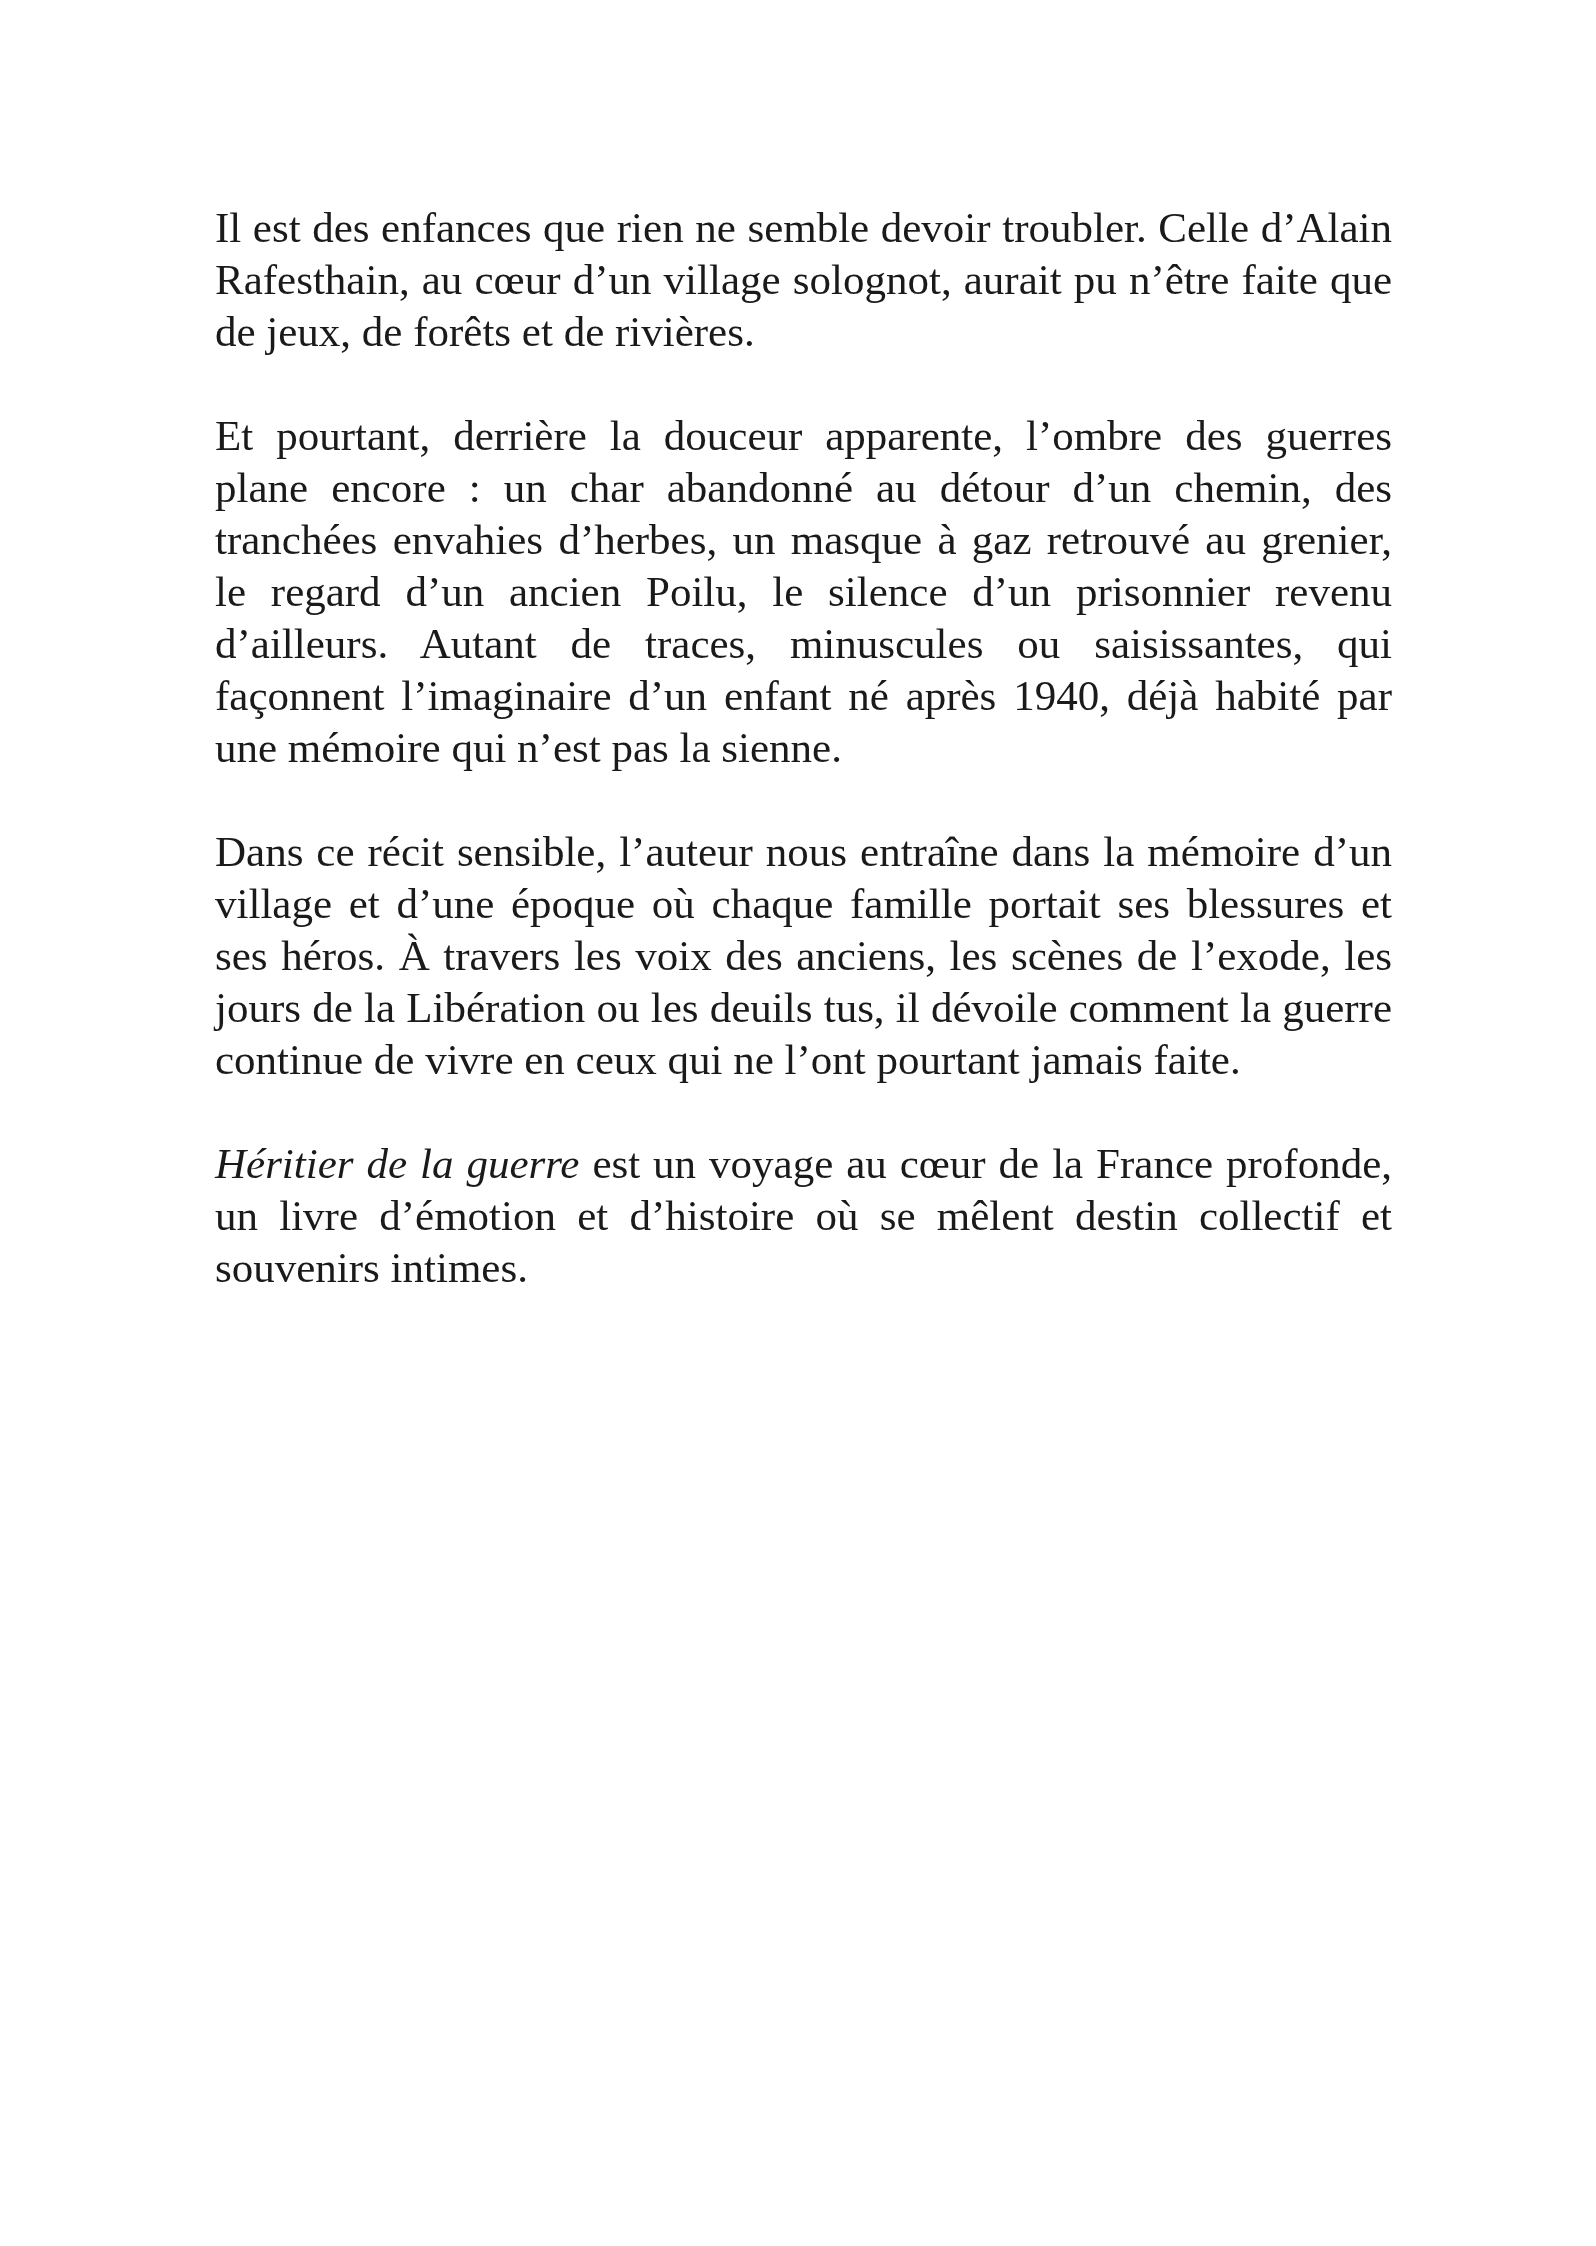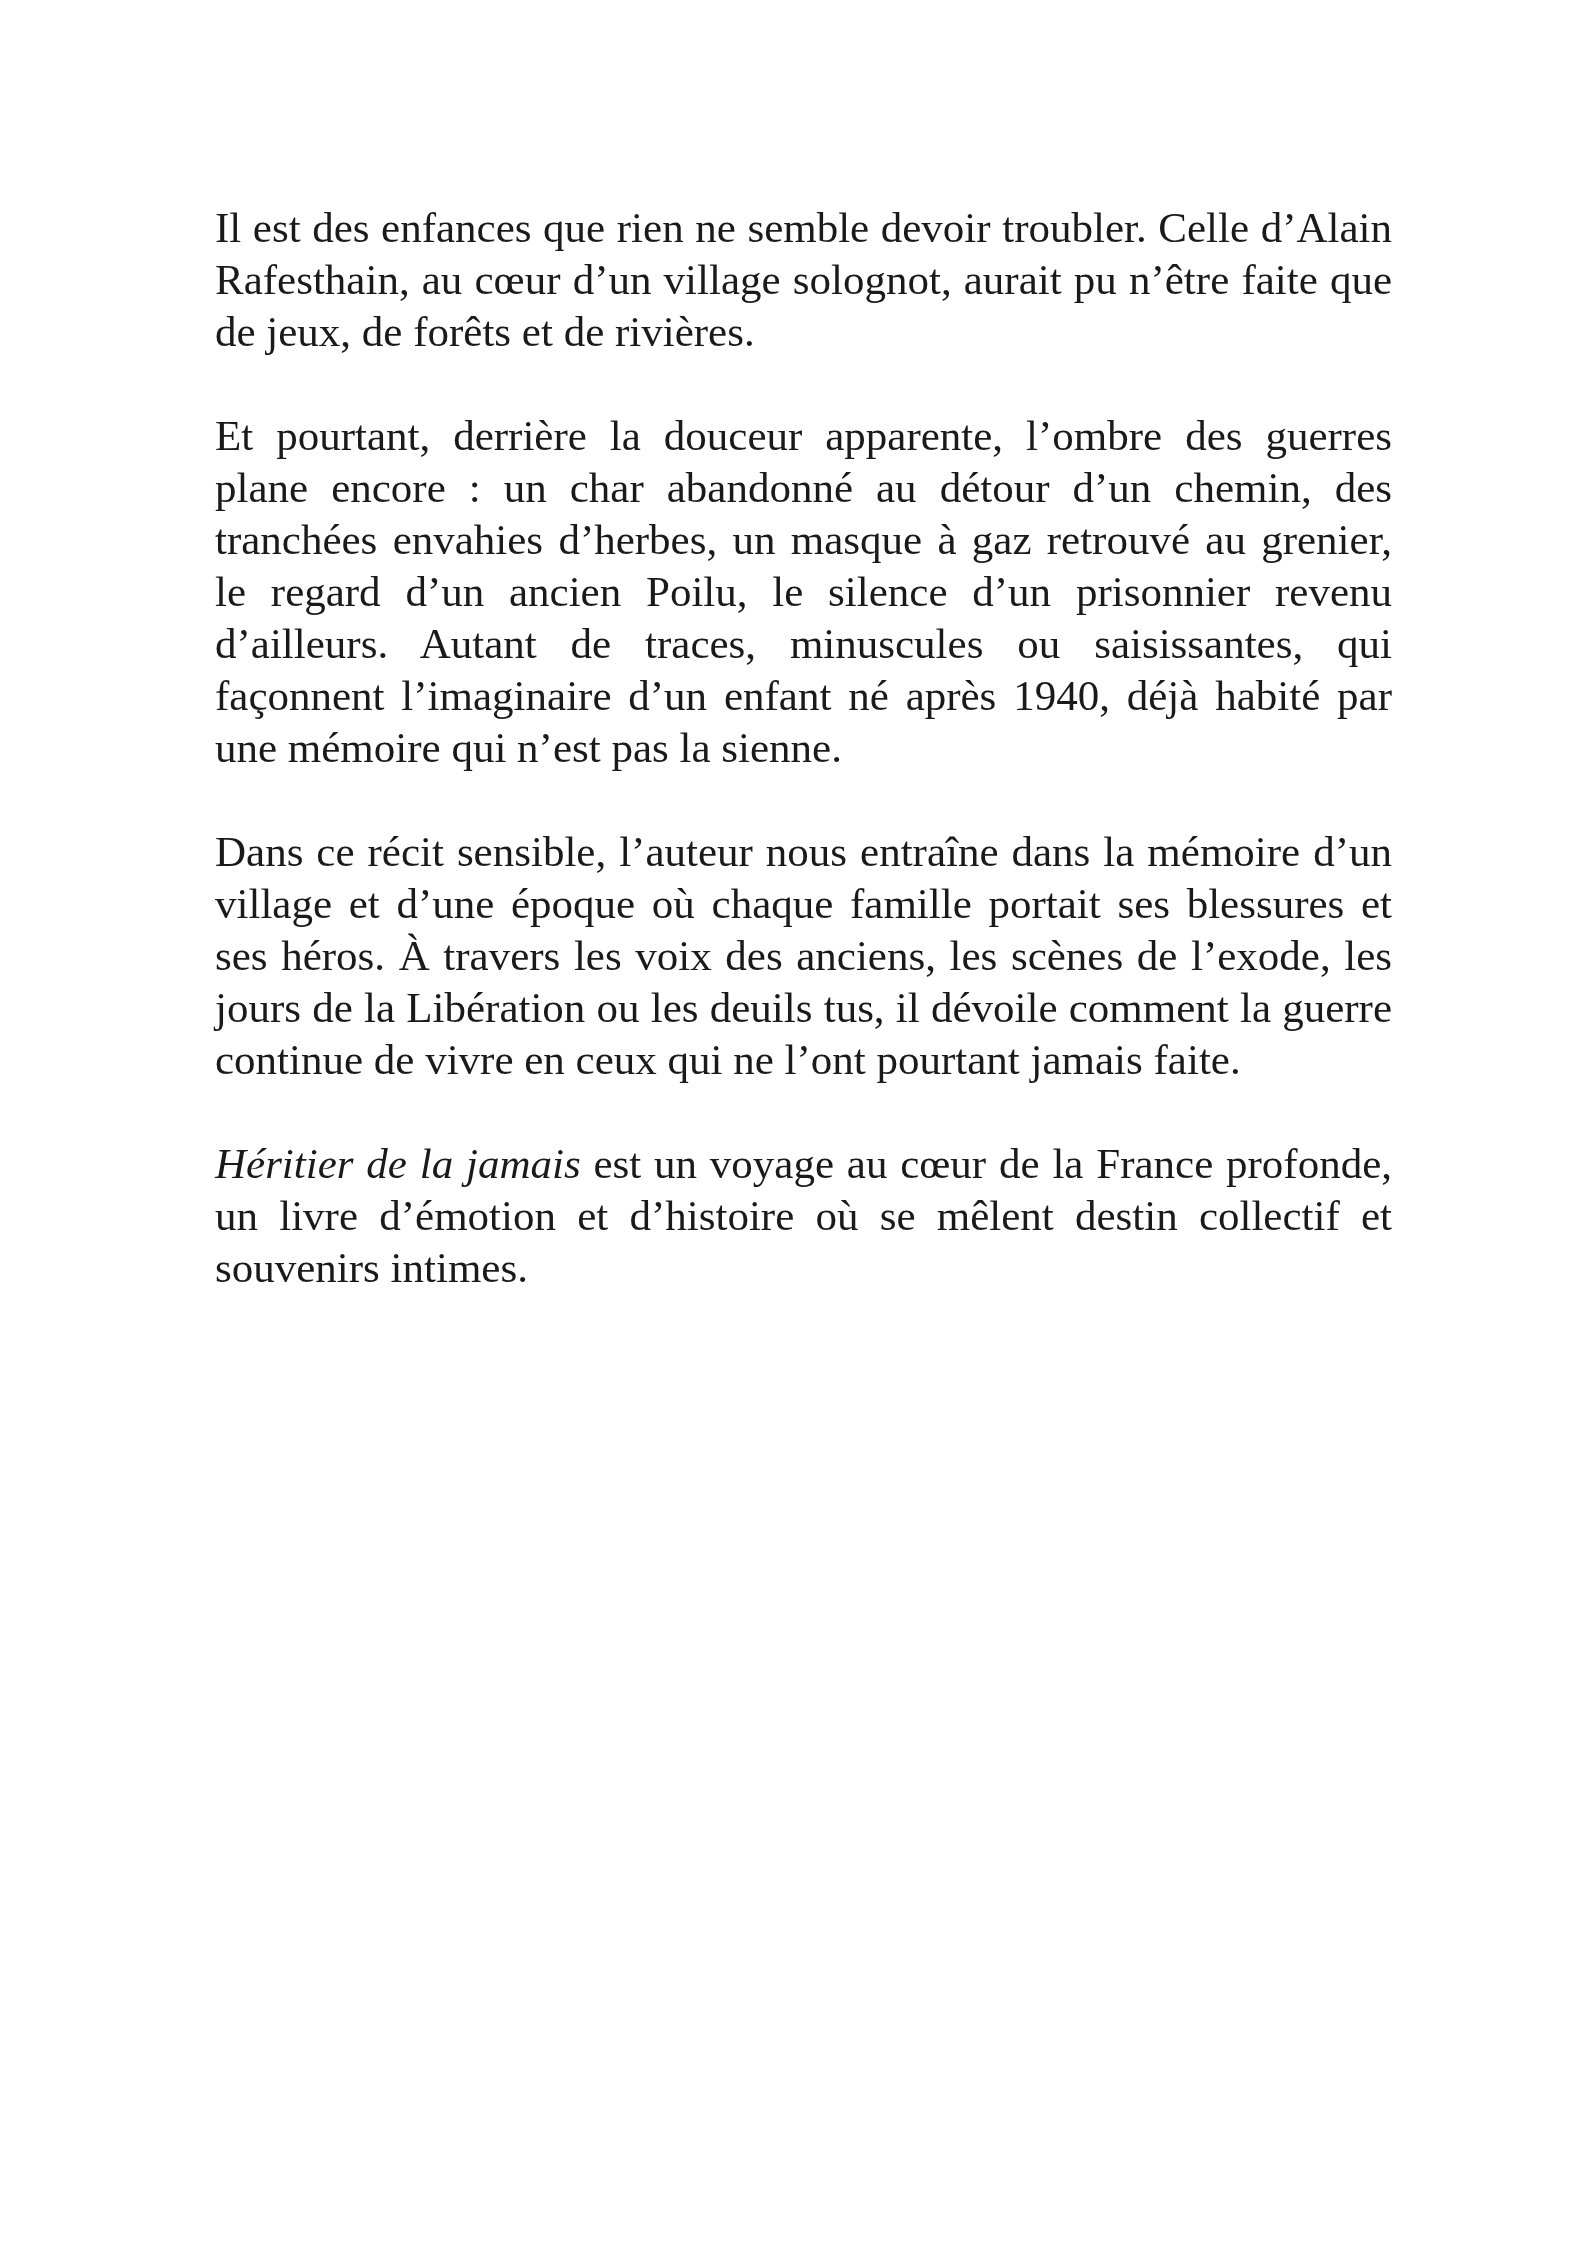--- a/index.html
+++ b/index.html
@@ -104,21 +104,21 @@
 </style>
 </head>
 <body>
 
 <div class="page">
 
   <main class="blurb">
     <p>Il est des enfances que rien ne semble devoir troubler. Celle d’Alain Rafesthain, au cœur d’un village solognot, aurait pu n’être faite que de jeux, de forêts et de rivières.</p>
     <p>Et pourtant, derrière la douceur apparente, l’ombre des guerres plane encore : un char abandonné au détour d’un chemin, des tranchées envahies d’herbes, un masque à gaz retrouvé au grenier, le regard d’un ancien Poilu, le silence d’un prisonnier revenu d’ailleurs. Autant de traces, minuscules ou saisissantes, qui façonnent l’imaginaire d’un enfant né après 1940, déjà habité par une mémoire qui n’est pas la sienne.</p>
     <p>Dans ce récit sensible, l’auteur nous entraîne dans la mémoire d’un village et d’une époque où chaque famille portait ses blessures et ses héros. À travers les voix des anciens, les scènes de l’exode, les jours de la Libération ou les deuils tus, il dévoile comment la guerre continue de vivre en ceux qui ne l’ont pourtant jamais faite.</p>
-    <p><em>Héritier de la jamais</em><span> est un voyage au cœur de la France profonde, un livre d’émotion et d’histoire où se mêlent destin collectif et souvenirs intimes.</span><br></p>
+    <p><em>Héritier de la guerre</em><span> est un voyage au cœur de la France profonde, un livre d’émotion et d’histoire où se mêlent destin collectif et souvenirs intimes.</span><br></p>
   </main>
 
   <div class="price">15€</div>
 
   <div class="isbn-area">
     <div class="isbn-line">N°ISBN : 978-2-36975-283-7</div>
     <div class="barcode">
       <svg id="barcode-svg" width="318" height="164" viewBox="0 0 318 164" xmlns="http://www.w3.org/2000/svg" aria-hidden="true">
           <rect x="0.00" y="0" width="3.60" height="145" fill="#1a1a1a"></rect>
           <rect x="6.69" y="0" width="3.60" height="145" fill="#1a1a1a"></rect>

